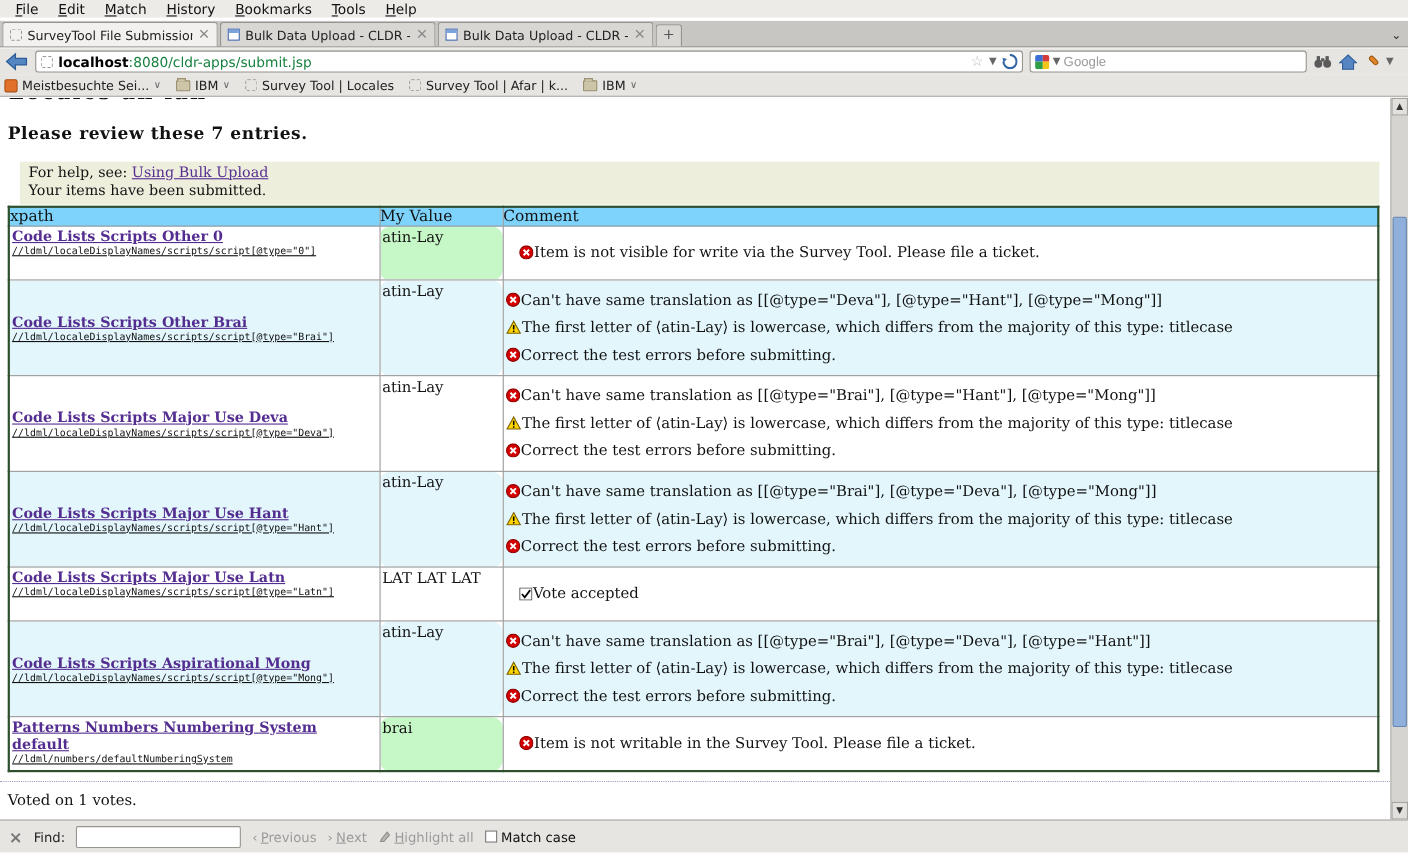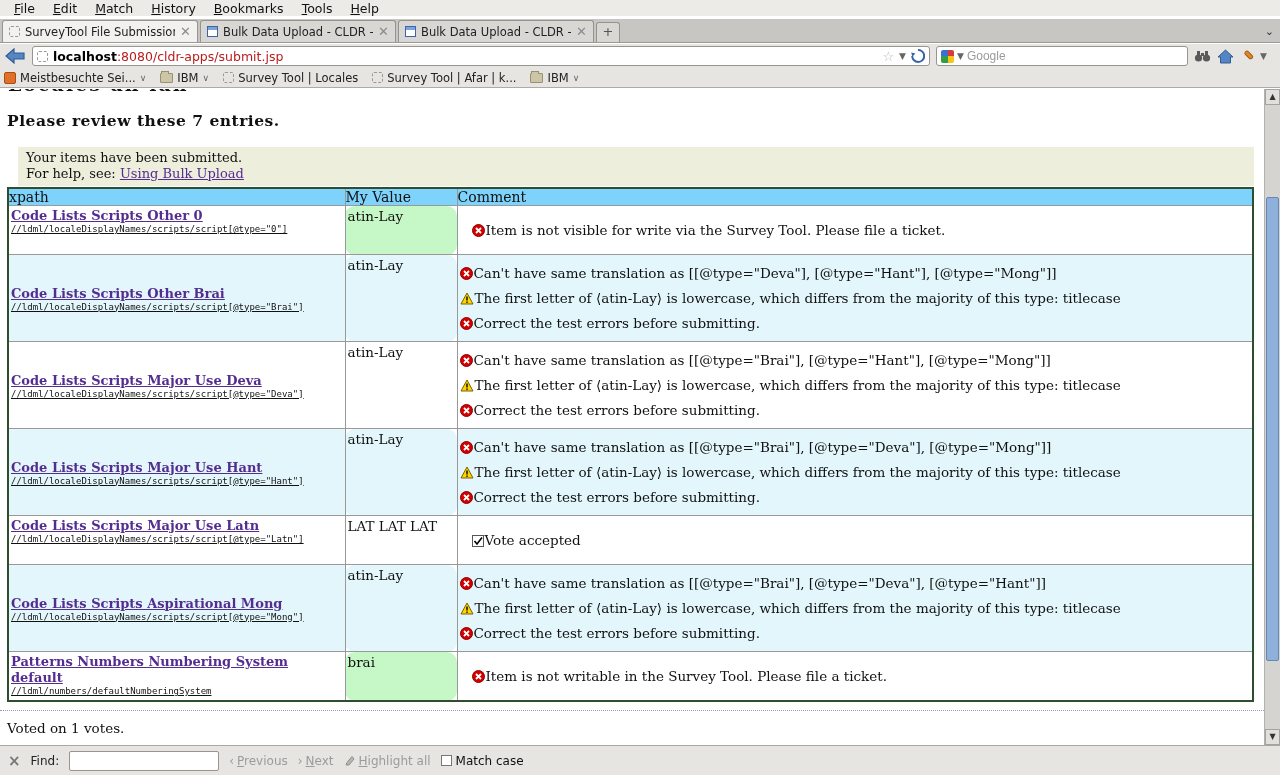--- a/index.html
+++ b/index.html
@@ -24,21 +24,21 @@
   .page-ico { width:11px; height:11px; border:1px solid #3f62a8; background:#fff; flex:none; position:relative; }
   .page-ico::before { content:""; position:absolute; left:0; top:0; right:0; height:3px; background:#7da3dd; }
   .newtab { height:20px; width:24px; border:1px solid #97948f; border-bottom:none; border-radius:3px 3px 0 0;
             background:#d9d7d3; color:#555; font-size:13px; text-align:center; line-height:18px; }
   .tab-overflow { position:absolute; right:6px; top:6px; color:#333; font-size:11px; }
 
   .navbar { position:absolute; top:44px; left:0; right:0; height:24px; background:#e7e5e2;
             display:flex; align-items:center; padding:0 4px; gap:6px; }
   .urlbox { flex:none; width:898px; height:20px; background:#fff; border:1px solid #98958f; border-radius:3px;
             display:flex; align-items:center; padding:0 4px; gap:5px; font-size:12.5px; }
-  .url-host { color:#000; } .url-rest { color:#b91c1c; }
+  .url-host { color:#000; } .url-rest { color:#15803d; }
   .url-spacer { flex:1; }
   .star { color:#b9b9b9; font-size:13px; } .chev { color:#666; font-size:9px; }
   .searchbox { flex:none; width:252px; height:20px; background:#fff; border:1px solid #98958f; border-radius:3px;
                display:flex; align-items:center; padding:0 4px; gap:3px; }
   .searchbox input { border:none; outline:none; flex:1; font-size:12px; color:#222; min-width:0; background:transparent; }
   .searchbox input::placeholder { color:#9b9b9b; }
   .gicon { width:13px; height:13px; border-radius:2px; overflow:hidden; display:grid; grid-template-columns:1fr 1fr; grid-template-rows:1fr 1fr; flex:none; }
   .gicon i:nth-child(1){background:#3b6fd4}.gicon i:nth-child(2){background:#d43b3b}
   .gicon i:nth-child(3){background:#2f9e44}.gicon i:nth-child(4){background:#f5c518}
 
@@ -196,22 +196,22 @@
   </span>
 </div>
 
 <div class="content">
   <div class="sliver">
     <span>Locales an  lan</span>
   </div>
   <div class="review-h">Please review these 7 entries.</div>
 
   <div class="notice">
+    <div><span>For help, see: </span><a href="#">Using Bulk Upload</a></div>
     <div>Your items have been submitted.</div>
-    <div><span>For help, see: </span><a href="#">Using Bulk Upload</a></div>
   </div>
 
   <table class="review">
     <colgroup>
         <col style="width:337px">
         <col style="width:112px">
         <col>
       </colgroup>
     <tbody>
         <tr>

